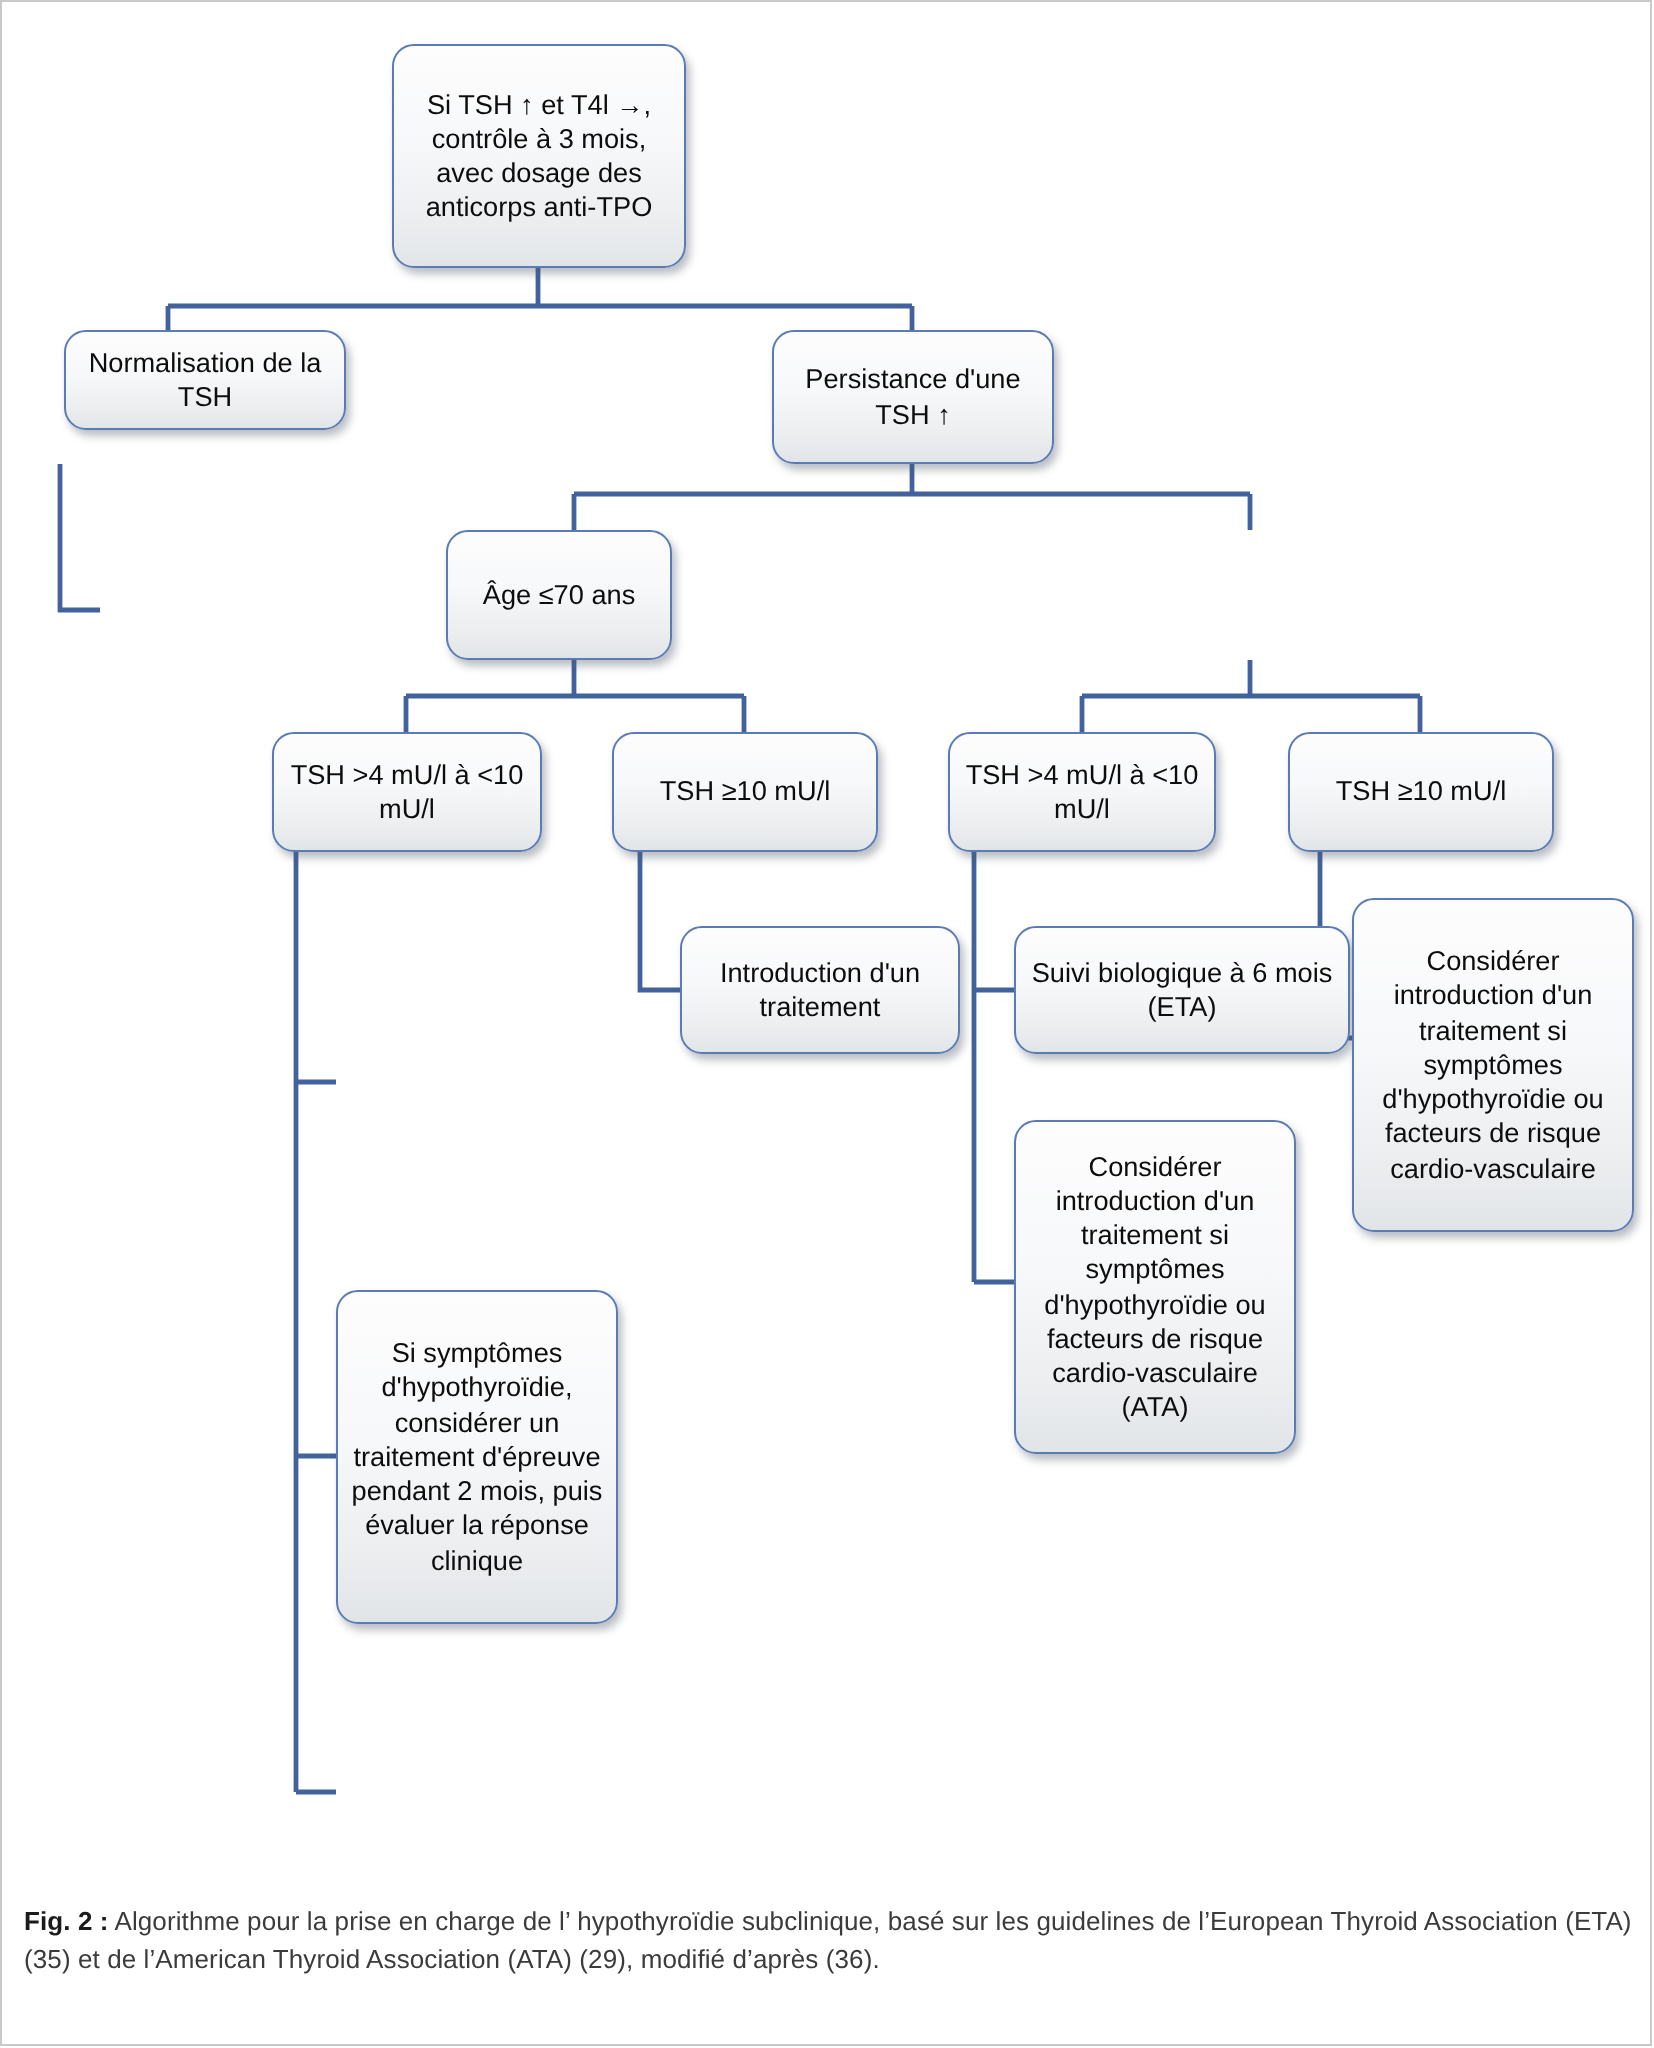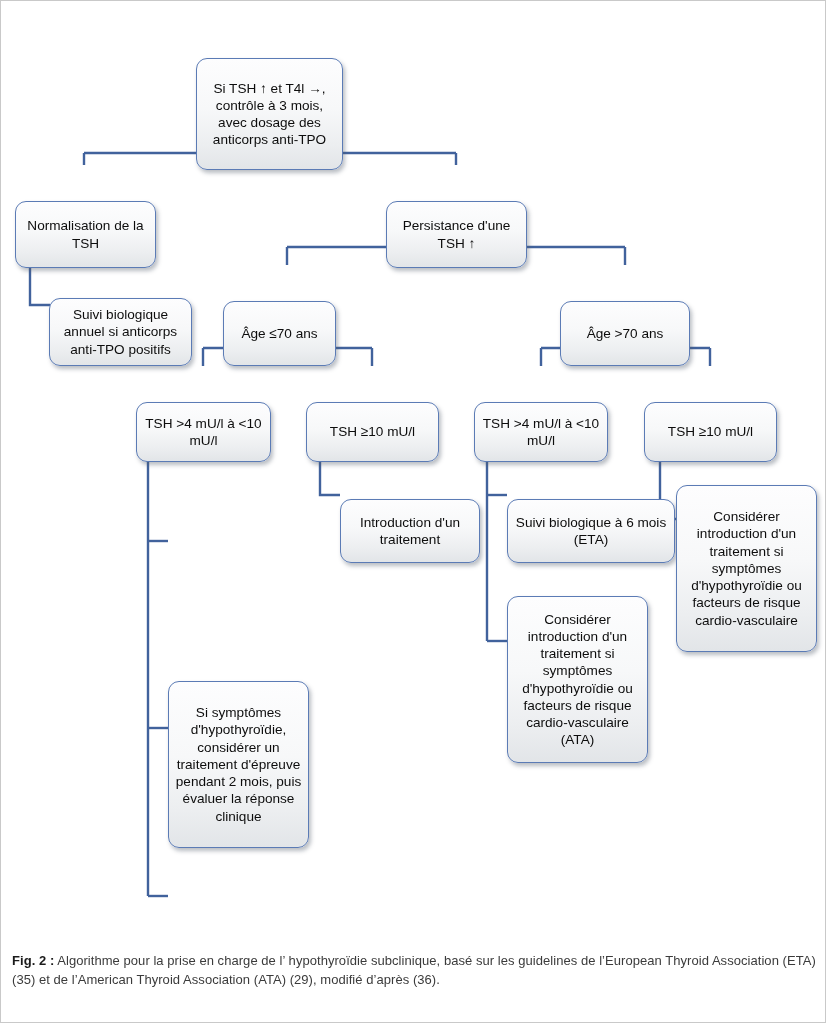--- a/index.html
+++ b/index.html
@@ -48,21 +48,20 @@
     display: flex;
     align-items: center;
     justify-content: center;
     text-align: center;
     color: #0d0d0d;
     font-size: 13.6px;
     line-height: 1.27;
     padding: 3px 5px;
     white-space: pre-line;
     z-index: 3;
-    margin-top: 36px;
   }
   #caption {
     position: absolute;
     left: 12px;
     top: 952px;
     width: 805px;
     font-size: 13px;
     line-height: 1.45;
     color: #3b3b3b;
     letter-spacing: 0.05px;
@@ -117,29 +116,27 @@
         <path d="M487,426 L487,641"></path>
         <path d="M487,495 L507,495"></path>
         <path d="M487,641 L507,641"></path>
 
         <path d="M660,426 L660,519 L676,519"></path>
       </g>
     </svg>
 
     <div class="node" style="left:196px; top:22px; width:147px; height:112px;">Si TSH ↑ et T4l →, contrôle à 3 mois, avec dosage  des anticorps anti-TPO</div>
 
-    <div class="node" style="left:15px; top:165px; width:141px; height:67px;">Normalisation de la TSH</div>
+    <div class="node" style="left:32px; top:165px; width:141px; height:50px;">Normalisation de la TSH</div>
 
-    <div class="node" style="left:49px; top:262px; width:143px; height:68px;">Suivi biologique annuel si anticorps anti-TPO positifs</div>
 
     <div class="node" style="left:386px; top:165px; width:141px; height:67px;">Persistance d'une TSH ↑</div>
 
     <div class="node" style="left:223px; top:265px; width:113px; height:65px;">Âge ≤70 ans</div>
 
-    <div class="node" style="left:560px; top:265px; width:130px; height:65px;">Âge &gt;70 ans</div>
 
     <div class="node" style="left:136px; top:366px; width:135px; height:60px;">TSH &gt;4 mU/l à &lt;10 mU/l</div>
 
     <div class="node" style="left:306px; top:366px; width:133px; height:60px;">TSH ≥10 mU/l</div>
 
     <div class="node" style="left:474px; top:366px; width:134px; height:60px;">TSH &gt;4 mU/l à &lt;10 mU/l</div>
 
     <div class="node" style="left:644px; top:366px; width:133px; height:60px;">TSH ≥10 mU/l</div>
 
 

